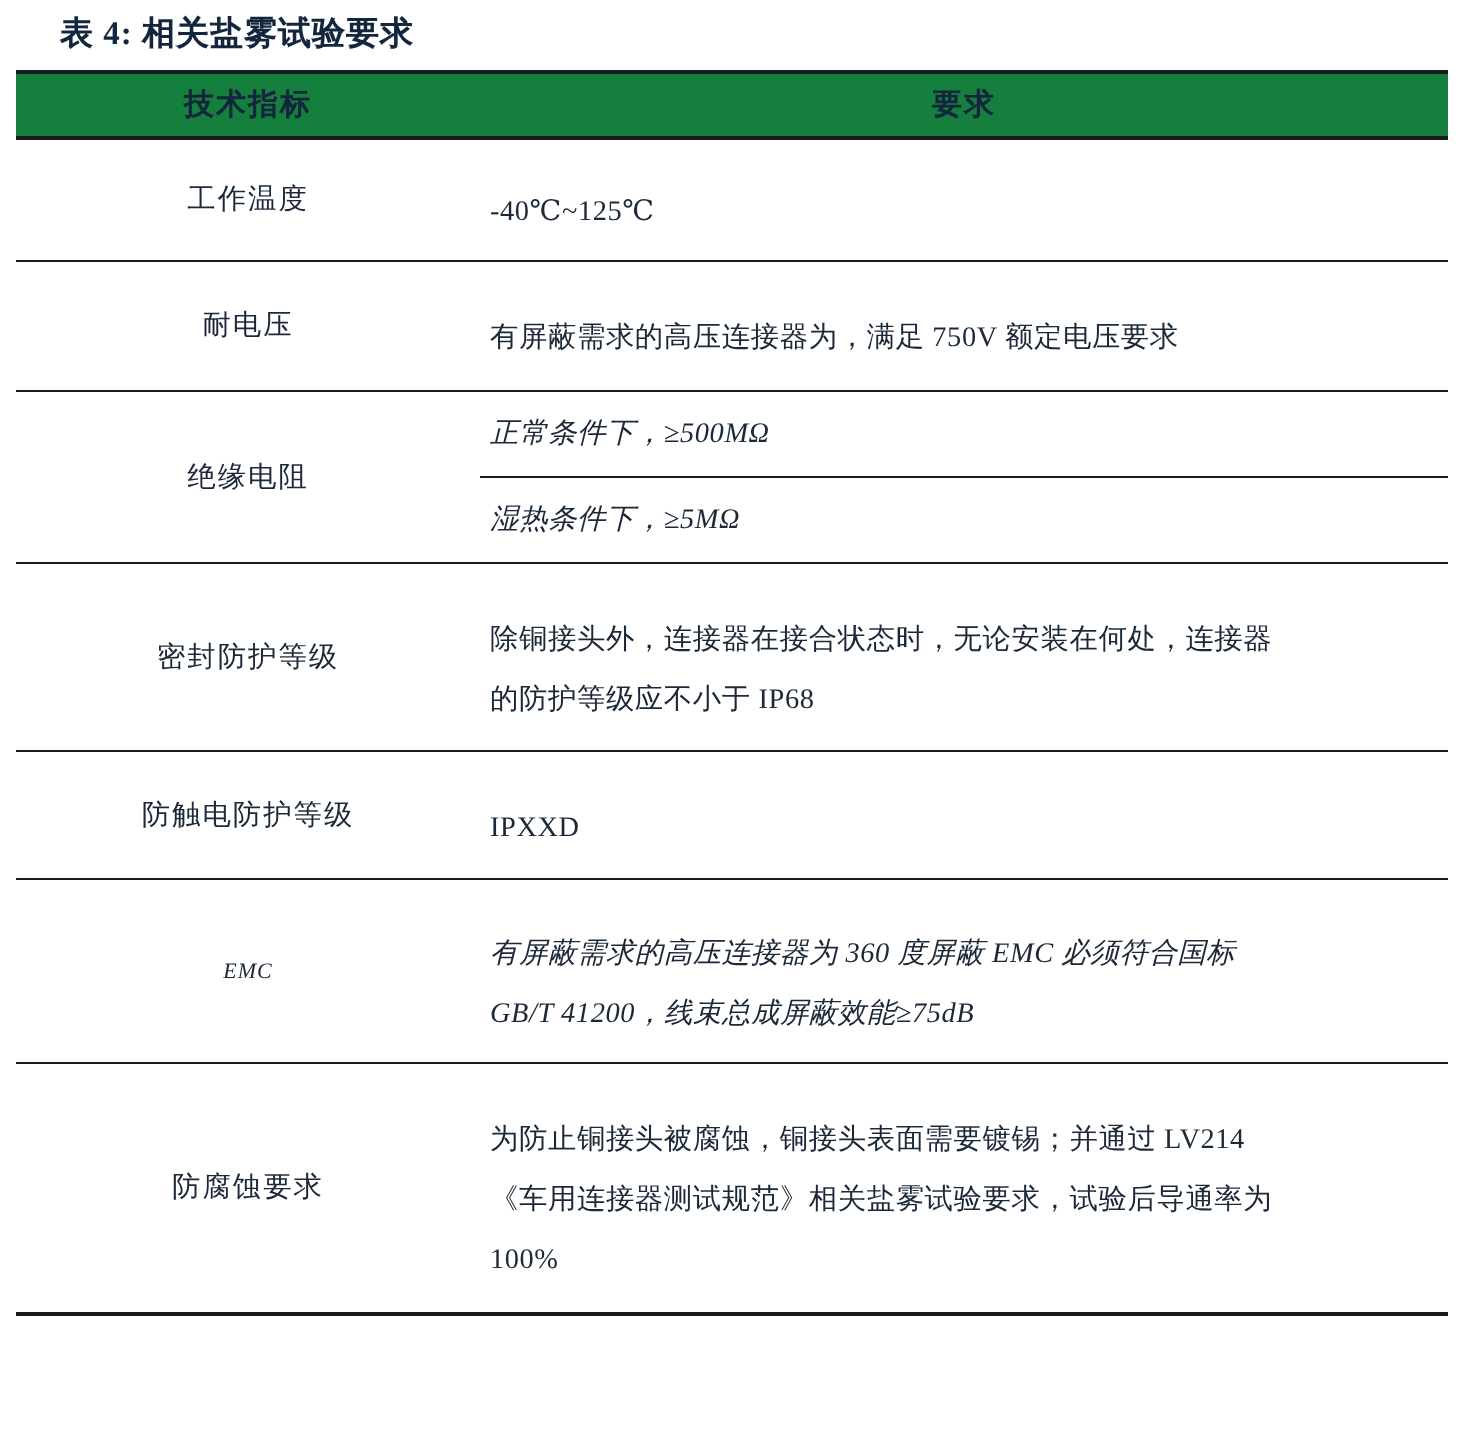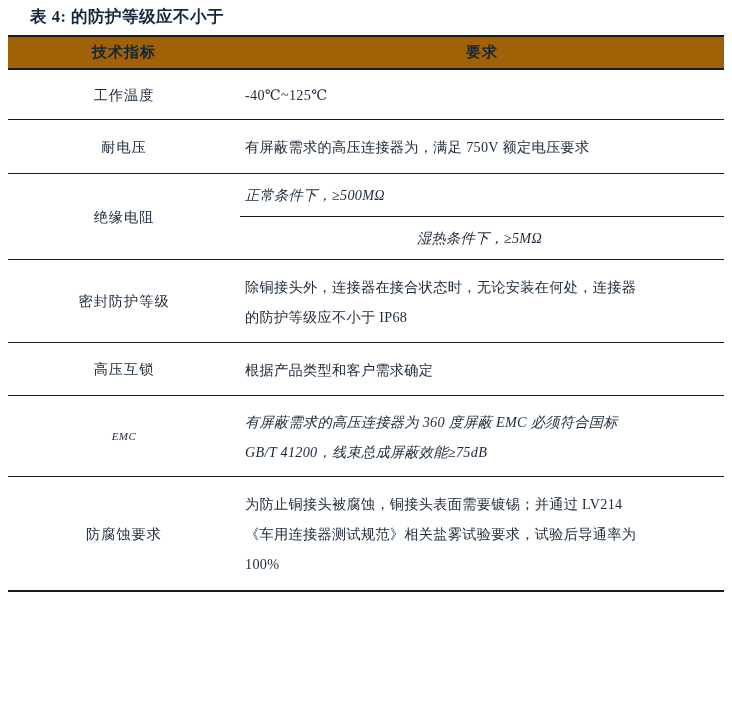--- a/index.html
+++ b/index.html
@@ -39,21 +39,21 @@
     width: 716px;
     border-collapse: collapse;
     table-layout: fixed;
     font-size: 14.2px;
   }
   .tbl col.c-left  { width: 232px; }
   .tbl col.c-right { width: 484px; }
 
   
   thead th {
-    background: #a16207;
+    background: #15803d;
     border-top: 2.2px solid #1a1a1a;
     border-bottom: 2.2px solid #1a1a1a;
     font-weight: bold;
     font-size: 15px;
     color: #13263d;
     height: 31px;
     padding: 0;
     text-align: center;
     vertical-align: middle;
     letter-spacing: 1px;
@@ -70,54 +70,54 @@
   td.label {
     text-align: center;
     padding: 9px 4px;
     letter-spacing: 1px;
     line-height: 24px;
   }
   td.label.latin { letter-spacing: 0.5px; font-size: 11px; }
 
   td.value {
     text-align: left;
-    padding: 10px 10px 9px 5px;
+    padding: 21px 10px 9px 5px;
     line-height: 30px;
     letter-spacing: 0.3px;
   }
   td.value .line { display: block; white-space: nowrap; }
 
   
   td.split { padding: 0; font-style: italic; }
   td.split .sub {
     padding: 8px 10px 8px 5px;
     line-height: 26px;
     letter-spacing: 0.3px;
     white-space: nowrap;
   }
-  td.split .sub + .sub { border-top: 1.6px solid #1a1a1a; text-align: center; }
+  td.split .sub + .sub { border-top: 1.6px solid #1a1a1a; }
 
   
   tr.r-temp   td { height: 28px; }
   tr.r-volt   td { height: 34px; }
   tr.r-insul  td { height: 66px; }
   tr.r-contact td{ height: 33px; }
   tr.r-cycles td { height: 33px; }
   tr.r-seal   td { height: 63px; }
   tr.r-shock  td { height: 33px; }
   tr.r-lock   td { height: 33px; }
   tr.r-emc    td { height: 61px; font-style: italic; }
   tr.r-corr   td { height: 94px; }
 </style>
 </head>
 <body>
 
 <div class="page">
 
-  <div class="table-title">表 4: 的防护等级应不小于</div>
+  <div class="table-title">表 4: 相关盐雾试验要求</div>
 
   <table class="tbl">
     <colgroup>
       <col class="c-left">
       <col class="c-right">
     </colgroup>
     <thead>
       <tr>
         <th>技术指标</th>
         <th>要求</th>
@@ -150,27 +150,27 @@
 
 
       <tr class="r-seal">
         <td class="label">密封防护等级</td>
         <td class="value">
           <span class="line">除铜接头外，连接器在接合状态时，无论安装在何处，连接器</span>
           <span class="line">的防护等级应不小于 IP68</span>
         </td>
       </tr>
 
-
-      <tr class="r-lock">
-        <td class="label">高压互锁</td>
+      <tr class="r-shock">
+        <td class="label">防触电防护等级</td>
         <td class="value">
-          <span class="line">根据产品类型和客户需求确定</span>
+          <span class="line">IPXXD</span>
         </td>
       </tr>
+
 
       <tr class="r-emc">
         <td class="label latin">EMC</td>
         <td class="value">
           <span class="line">有屏蔽需求的高压连接器为 360 度屏蔽 EMC 必须符合国标</span>
           <span class="line">GB/T 41200，线束总成屏蔽效能≥75dB</span>
         </td>
       </tr>
 
       <tr class="r-corr">

